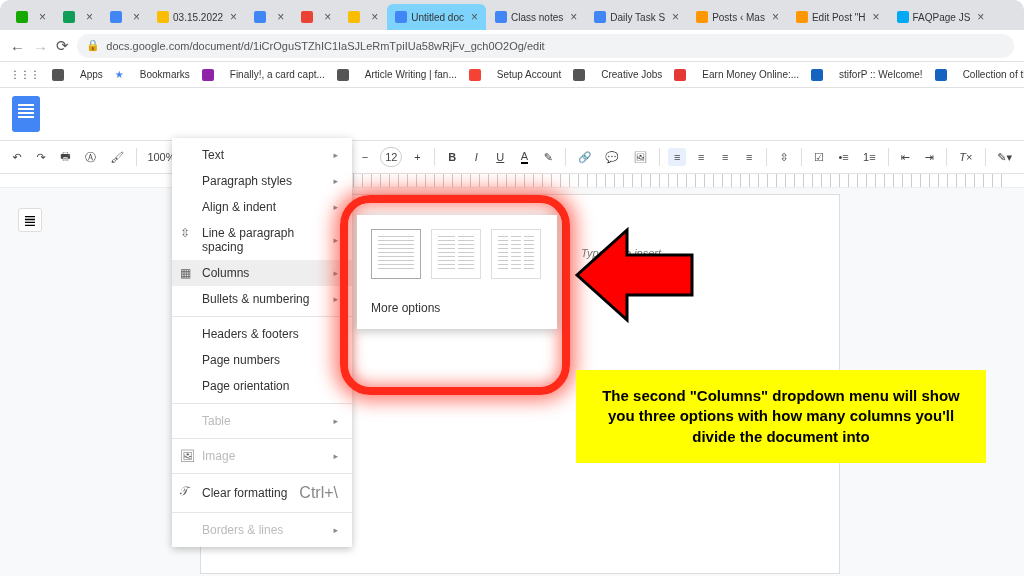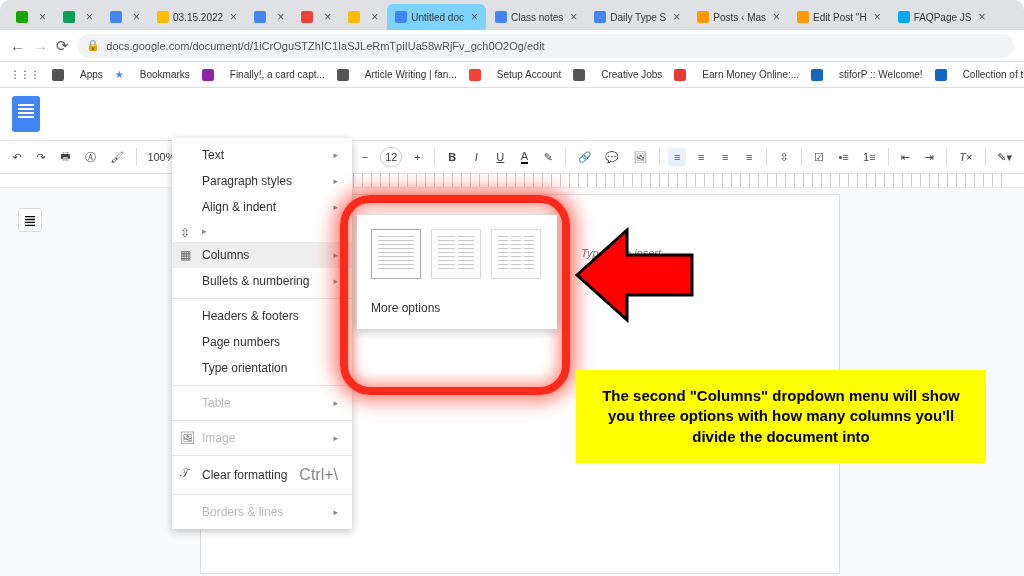--- a/index.html
+++ b/index.html
@@ -92,21 +92,21 @@
       <span>Untitled doc</span>
       <span class="close">×</span>
     </div>
     <div class="btab">
       <span class="ico" style="background:#4285f4"></span>
       <span>Class notes</span>
       <span class="close">×</span>
     </div>
     <div class="btab">
       <span class="ico" style="background:#4285f4"></span>
-      <span>Daily Type S</span>
+      <span>Daily Task S</span>
       <span class="close">×</span>
     </div>
     <div class="btab">
       <span class="ico" style="background:#ff9800"></span>
       <span>Posts ‹ Mas</span>
       <span class="close">×</span>
     </div>
     <div class="btab">
       <span class="ico" style="background:#ff9800"></span>
       <span>Edit Post "H</span>
@@ -246,40 +246,41 @@
   <div class="fm-item">
       <span>Paragraph styles</span>
       <span class="arr">▸</span>
     </div>
   <div class="fm-item">
       <span>Align &amp; indent</span>
       <span class="arr">▸</span>
     </div>
   <div class="fm-item">
       <span class="licon">⇳</span>
+      <span>Line &amp; paragraph spacing</span>
       <span class="arr">▸</span>
     </div>
   <div class="fm-item hover">
       <span class="licon">▦</span>
       <span>Columns</span>
       <span class="arr">▸</span>
     </div>
   <div class="fm-item">
       <span>Bullets &amp; numbering</span>
       <span class="arr">▸</span>
     </div>
   <div class="fm-sep"></div>
   <div class="fm-item">
       <span>Headers &amp; footers</span>
     </div>
   <div class="fm-item">
       <span>Page numbers</span>
     </div>
   <div class="fm-item">
-      <span>Type orientation</span>
+      <span>Page orientation</span>
     </div>
   <div class="fm-sep"></div>
   <div class="fm-item disabled">
       <span>Table</span>
       <span class="arr">▸</span>
     </div>
   <div class="fm-sep"></div>
   <div class="fm-item disabled">
       <span class="licon">🖼</span>
       <span>Image</span>

